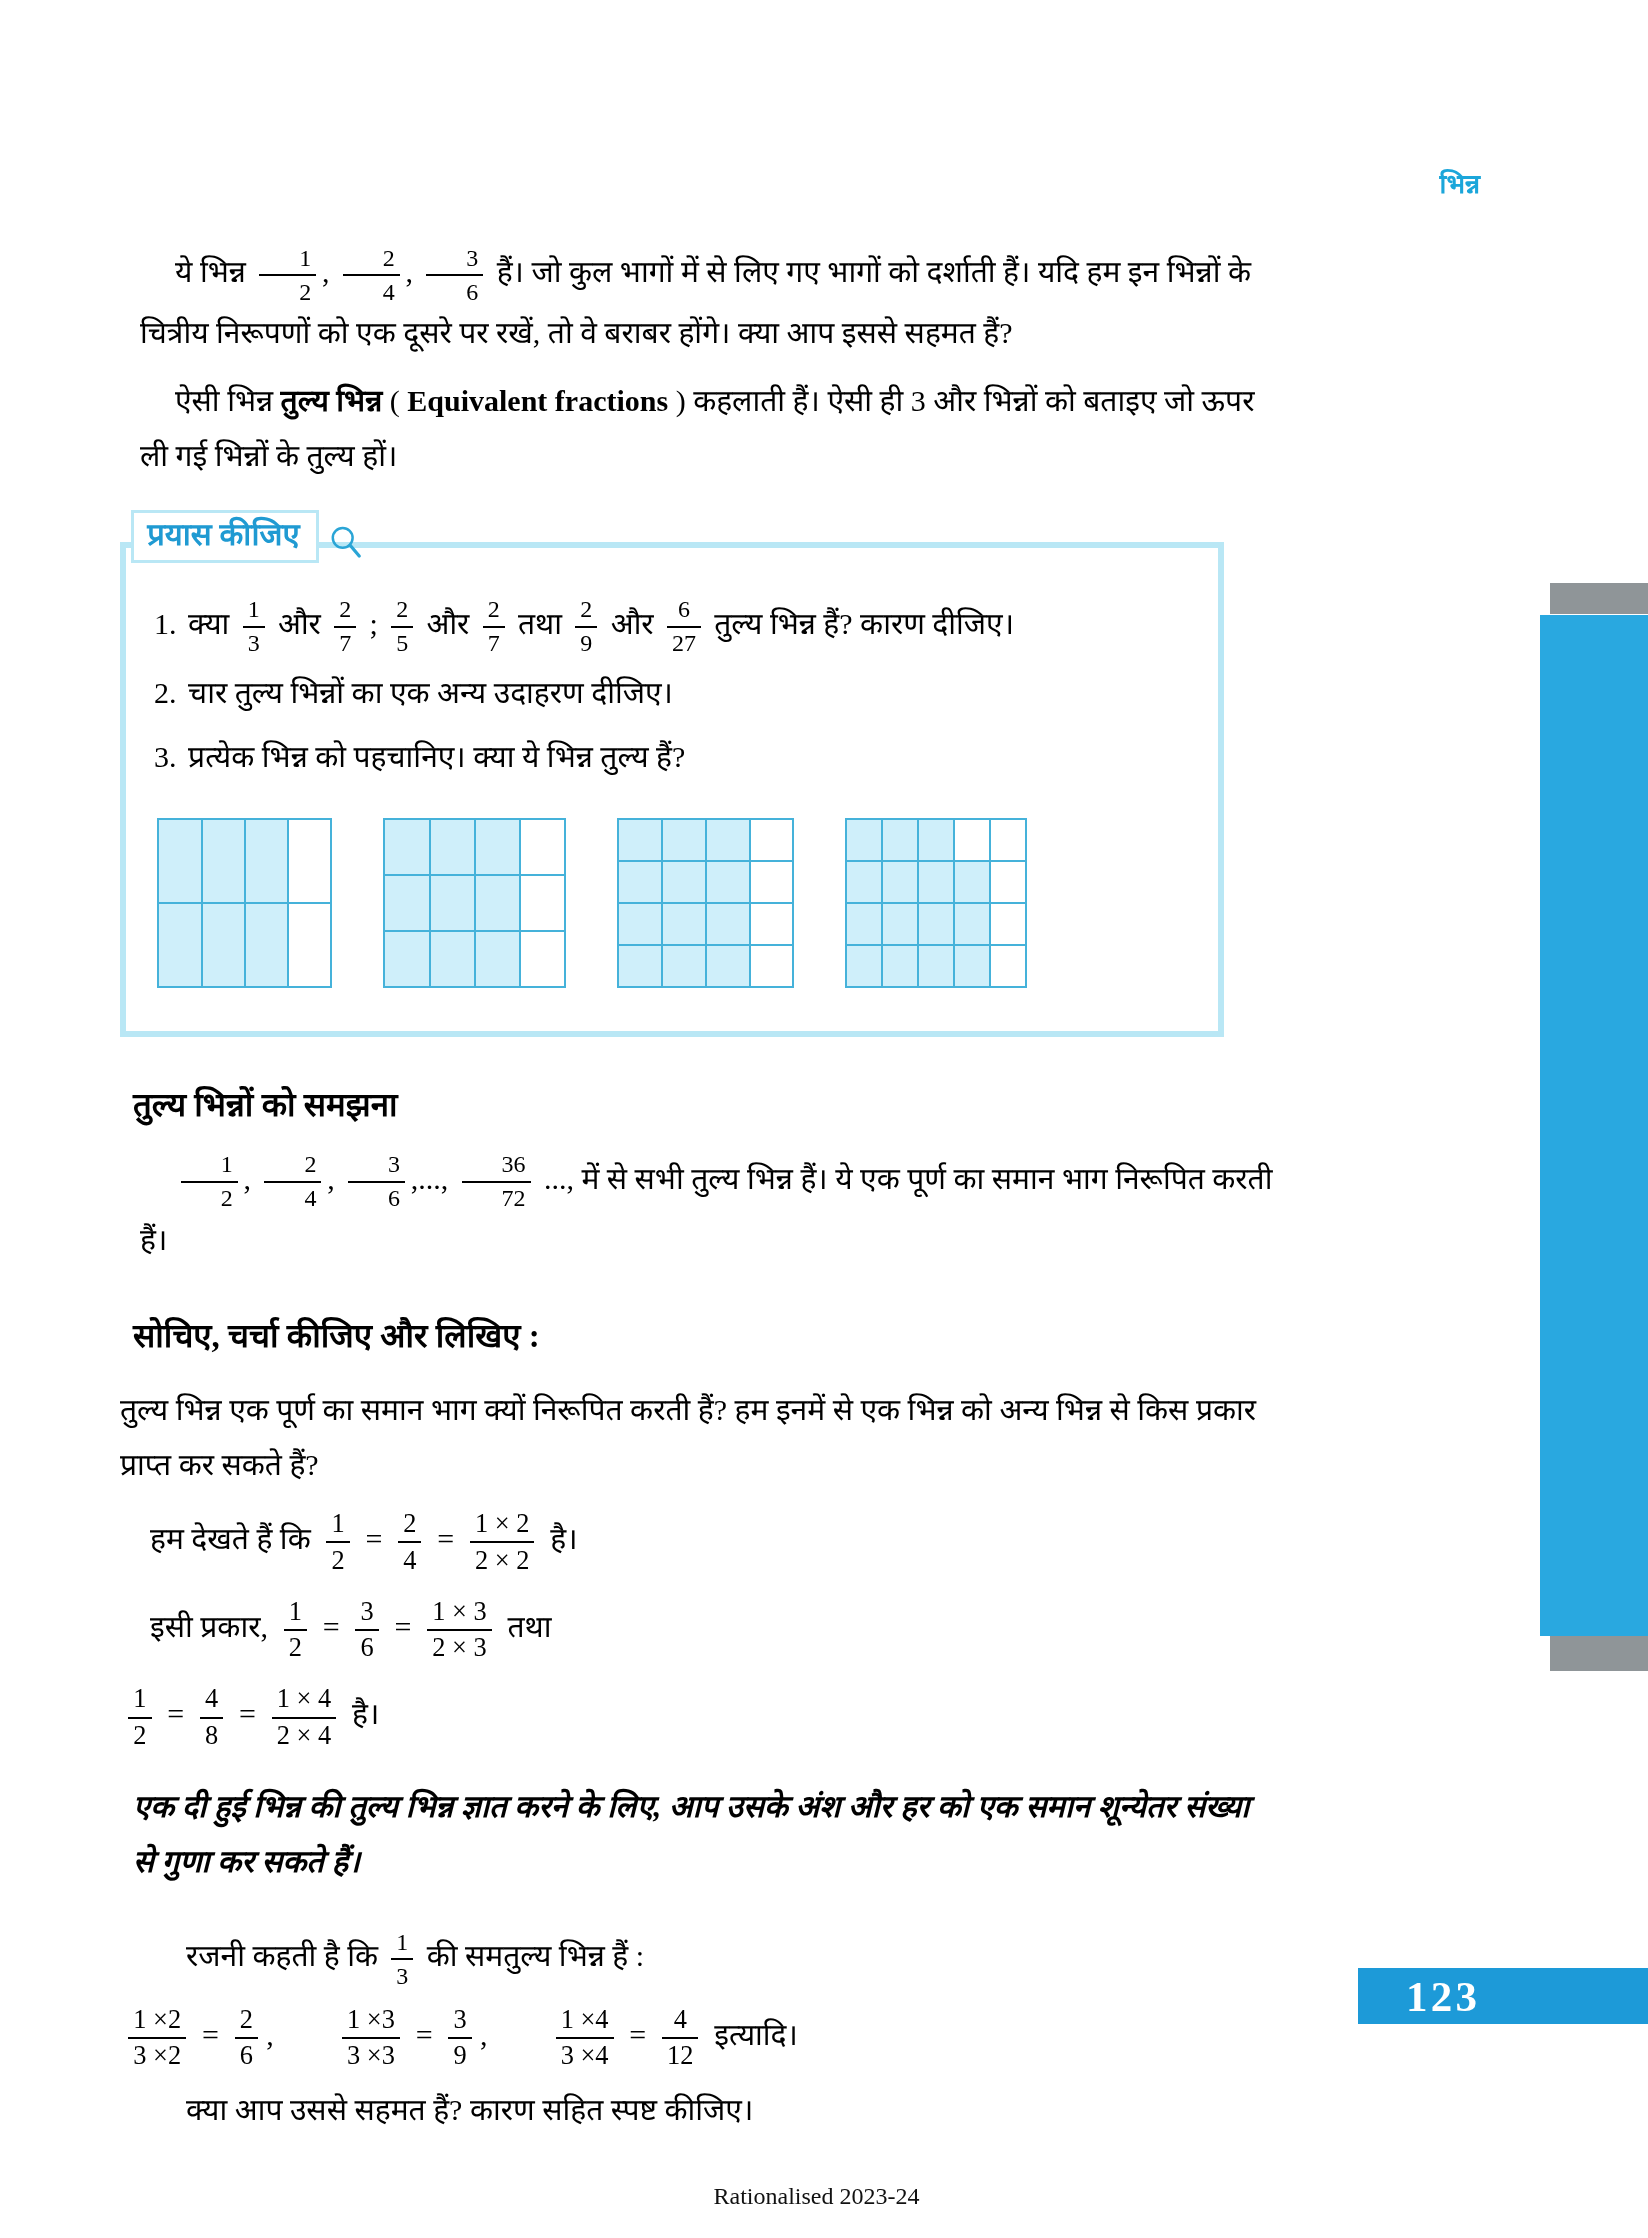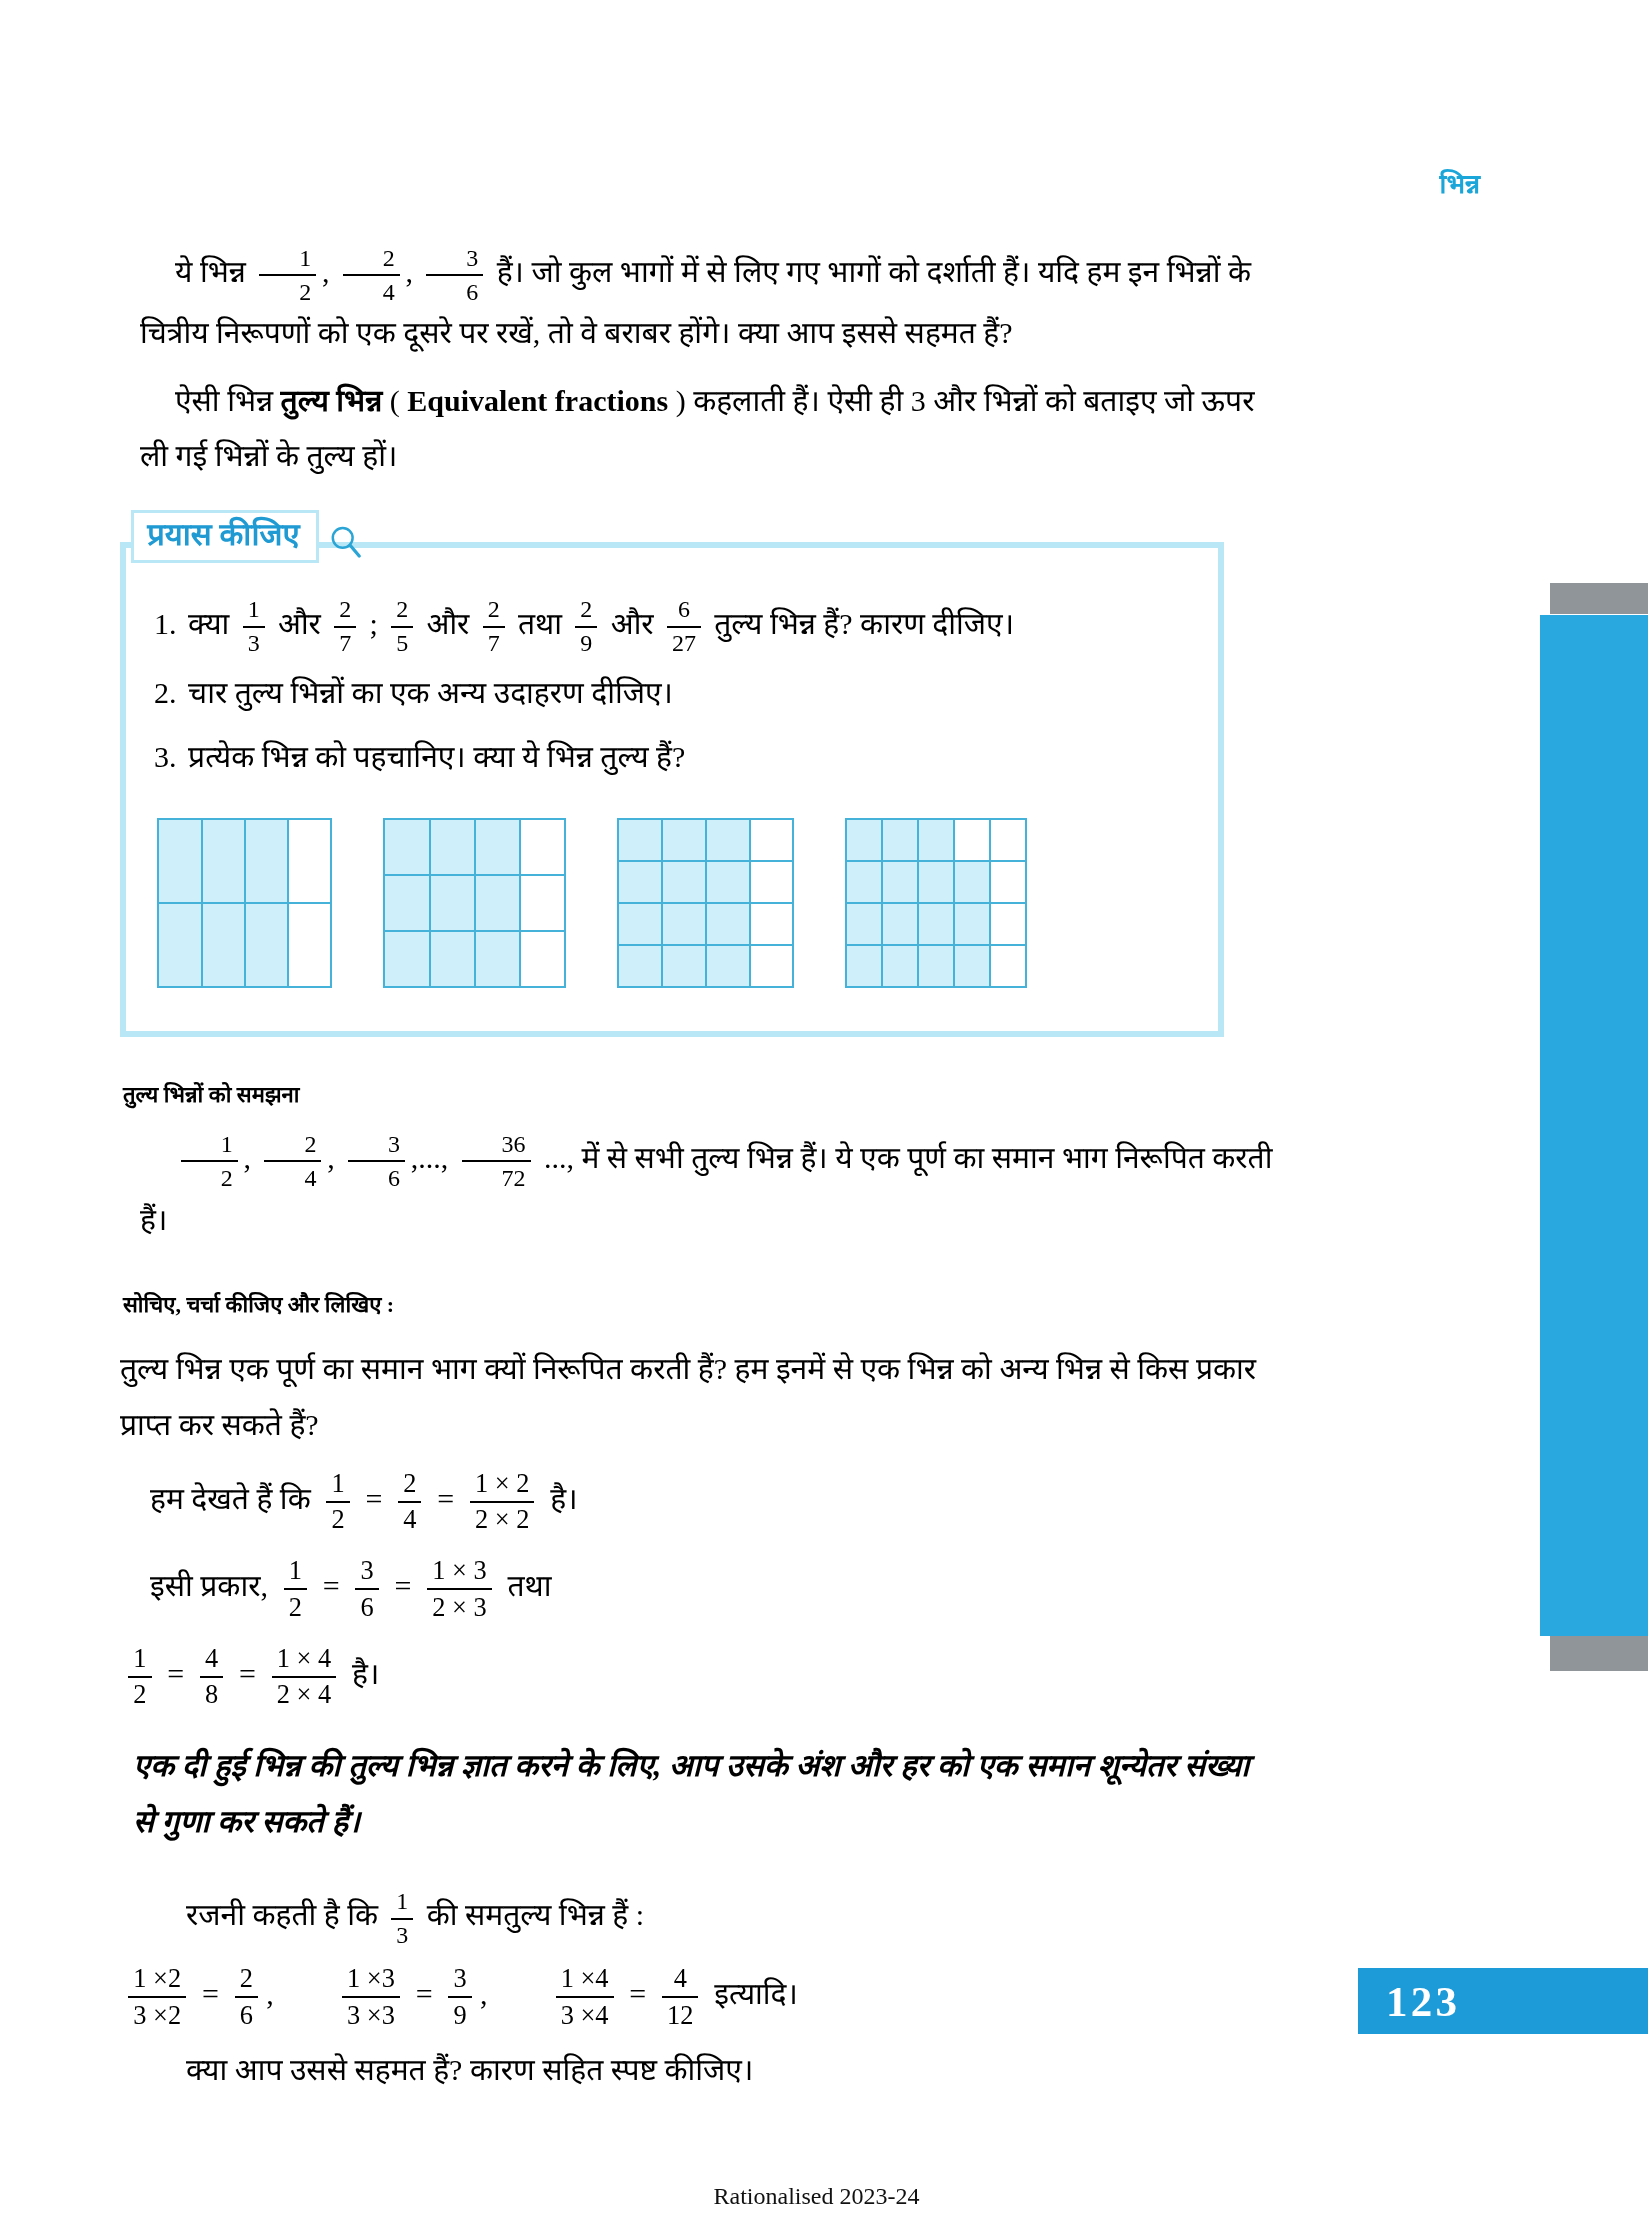--- a/index.html
+++ b/index.html
@@ -74,21 +74,21 @@
   .fgrid:nth-of-type(2){width:183px;}
   .fgrid:nth-of-type(3){width:177px;}
   .fgrid:nth-of-type(4){width:182px;}
   .cell{
     border:0.8px solid var(--grid-line,#45b2da);
     background:var(--grid-fill,#cfeffa);
   }
   .cell.white{background:#ffffff;}
 
   .section-heading{
-    font-weight:bold;font-size:22px;margin:38px 0 15px 3px;
+    font-weight:bold;font-size:33px;margin:38px 0 15px 13px;
   }
   .eq-line{margin:16.5px 0 21.5px 0;}
   .eq-line .frac{font-size:0.88em;margin:0 8.3px;}
   .eq-indent{margin-left:30px;}
 
   .rule-text{
     font-weight:bold;font-style:italic;font-size:31px;
     margin:28px 0 25px 13px;line-height:1.8;
   }
   .rajani-intro{margin:38px 0 15px 66px;}
@@ -104,24 +104,24 @@
     position:absolute;right:0;top:615px;width:109px;height:1021px;
     background:var(--sidebar-blue,#29a8e0);
   }
   .bar-gray-bottom{
     position:absolute;right:0;top:1636px;width:99px;height:35px;
     background:var(--sidebar-gray,#8f9598);
   }
 
   
   .page-number-box{
-    position:absolute;right:0;top:1968px;width:291px;height:66px;
+    position:absolute;right:0;top:1968px;width:291px;height:56px;
     background:var(--accent,#1d9ad8);
     color:#fff;display:flex;align-items:center;
-    padding-left:28px;box-sizing:border-box;
+    padding-left:48px;box-sizing:border-box;
     font-size:43px;font-weight:bold;letter-spacing:3.3px;
   }
 
   .footer{
     position:absolute;left:0;right:16px;top:2183px;
     text-align:center;font-size:24px;color:#111;
   }
 </style>
 </head>
 <body>

